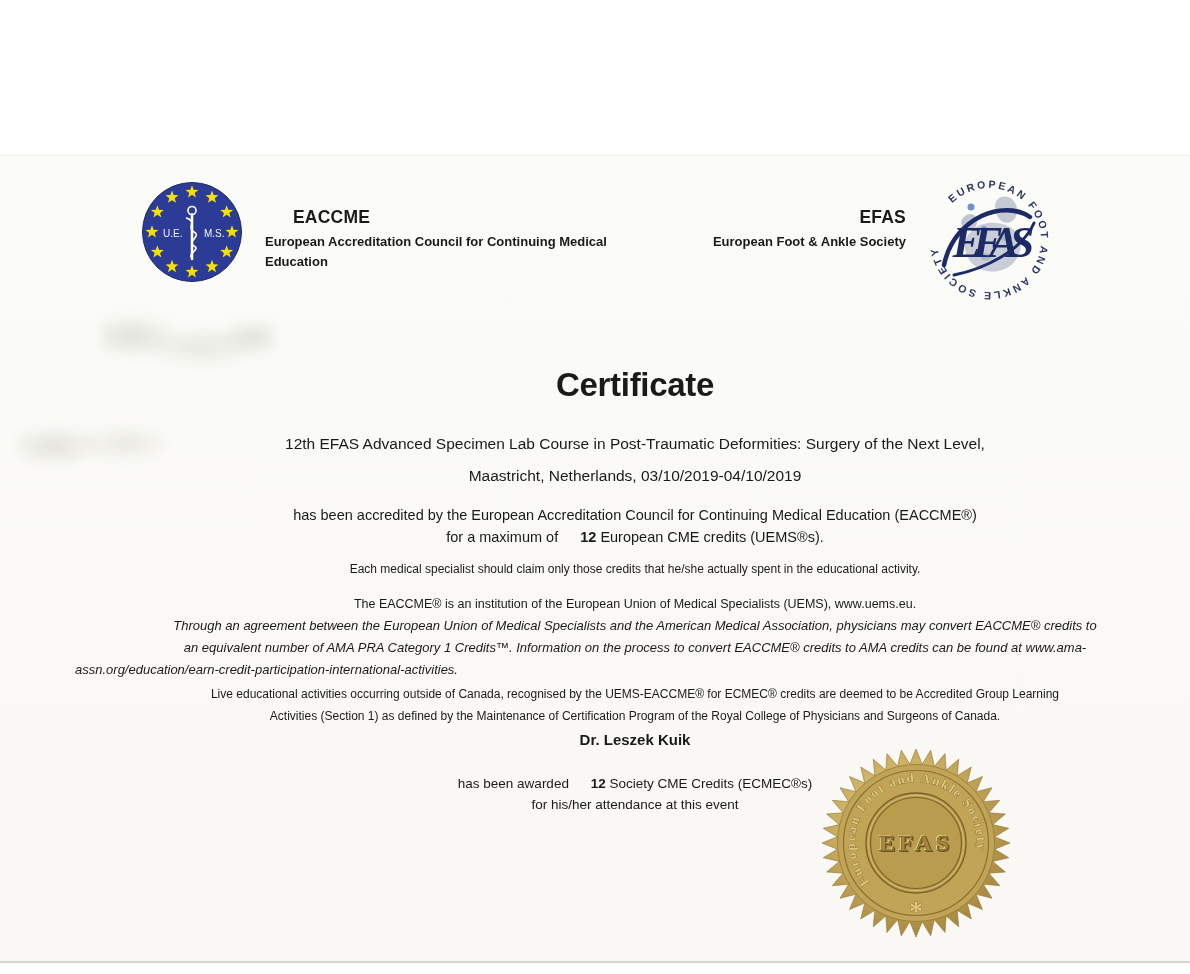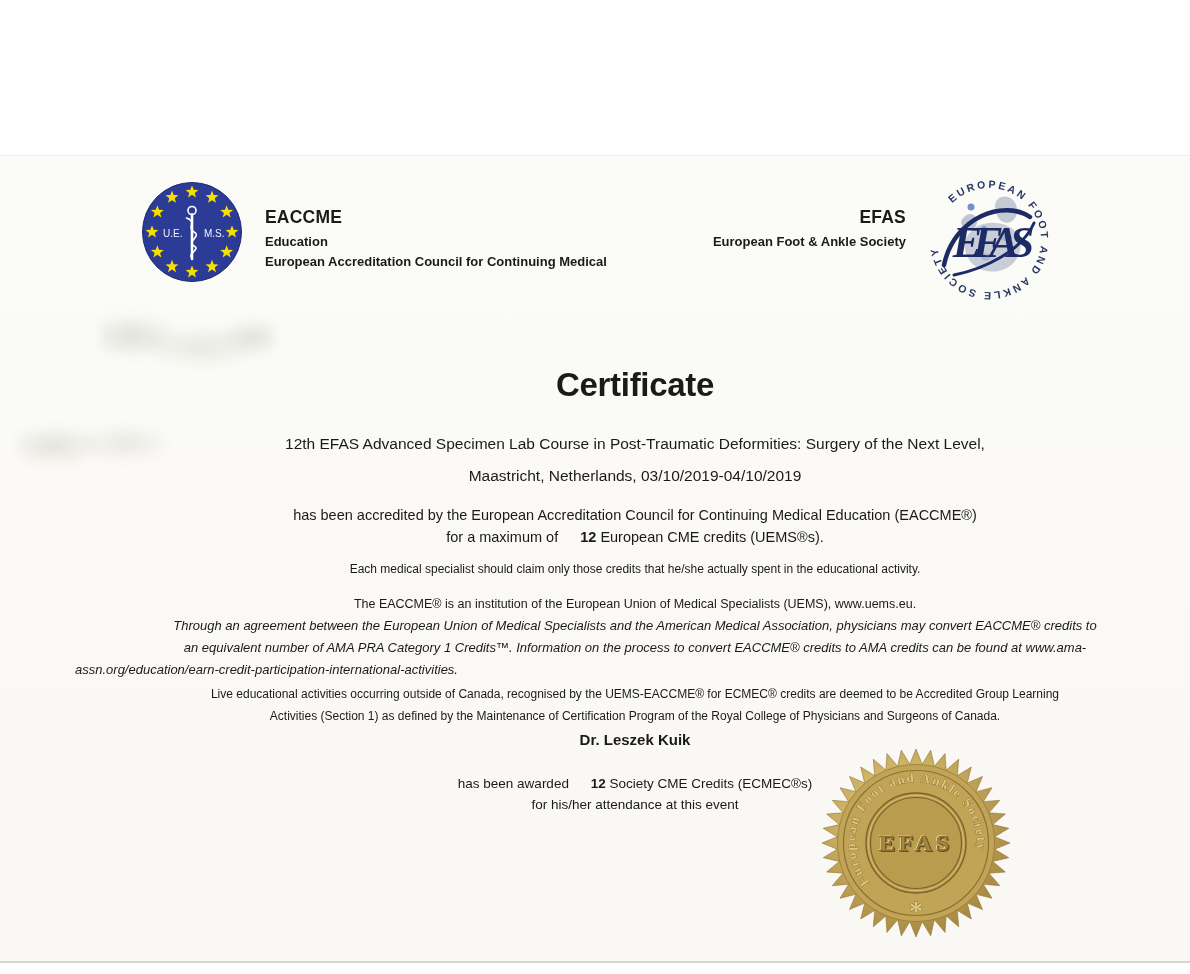--- a/index.html
+++ b/index.html
@@ -22,21 +22,21 @@
     radial-gradient(ellipse 40% 60% at 18% 40%,rgba(152,150,140,.35),transparent 70%),
     radial-gradient(ellipse 50% 55% at 58% 60%,rgba(162,160,150,.28),transparent 72%),
     radial-gradient(ellipse 30% 50% at 88% 42%,rgba(152,150,140,.32),transparent 70%);}
   #smudge2{left:18px;top:265px;width:165px;height:50px;background:
     radial-gradient(ellipse 45% 60% at 22% 50%,rgba(155,152,142,.33),transparent 70%),
     radial-gradient(ellipse 40% 55% at 65% 45%,rgba(165,162,152,.27),transparent 72%);}
 
   
   .uems-logo{position:absolute;left:141px;top:25px;width:102px;height:102px;}
   .eaccme-text{position:absolute;left:265px;top:50px;width:390px;}
-  .acronym{font-size:17.5px;font-weight:bold;letter-spacing:.2px;line-height:22px;}
+  .acronym{font-size:17.5px;font-weight:bold;letter-spacing:.2px;line-height:22px;margin-left:28px;}
   .org-name{font-size:13px;font-weight:bold;line-height:20px;margin-top:4px;}
   .efas-text{position:absolute;right:284px;top:50px;text-align:right;width:320px;}
   .efas-logo{position:absolute;left:926px;top:21px;width:126px;height:126px;}
 
   
   .block{position:absolute;left:14px;width:100%;text-align:center;padding-left:26px;}
   .title{top:210px;font-size:33px;font-weight:bold;letter-spacing:-.3px;}
   .course{top:272px;font-size:15.5px;font-weight:normal;line-height:32px;}
   .accred{top:348px;font-size:14.5px;line-height:22px;}
   .claim{top:406px;font-size:12px;}
@@ -81,22 +81,22 @@
         <line x1="51" y1="33.5" x2="51" y2="78" stroke-width="2.6"></line>
         <path d="M 45.5 37 C 57 41 45 47 53 51 C 61 55 45 61 53 65 C 60 68 46 73 51 77" stroke-width="1.6"></path>
       </g>
       <text x="22" y="55.5" font-size="10" fill="#f2f3fa" font-family="Liberation Sans, sans-serif">U.E.</text>
       <text x="63" y="55.5" font-size="10" fill="#f2f3fa" font-family="Liberation Sans, sans-serif">M.S.</text>
     </svg>
 
     <div class="eaccme-text">
       <div class="acronym">EACCME</div>
       <div class="org-name">
+        <div>European Accreditation Council for Continuing Medical</div>
         <div>Education</div>
-        <div>European Accreditation Council for Continuing Medical</div>
       </div>
     </div>
 
     <div class="efas-text">
       <div class="acronym">EFAS</div>
       <div class="org-name">European Foot &amp; Ankle Society</div>
     </div>
 
     <svg class="efas-logo" viewBox="0 0 126 126" xmlns="http://www.w3.org/2000/svg" xmlns:xlink="http://www.w3.org/1999/xlink">
       <defs>

